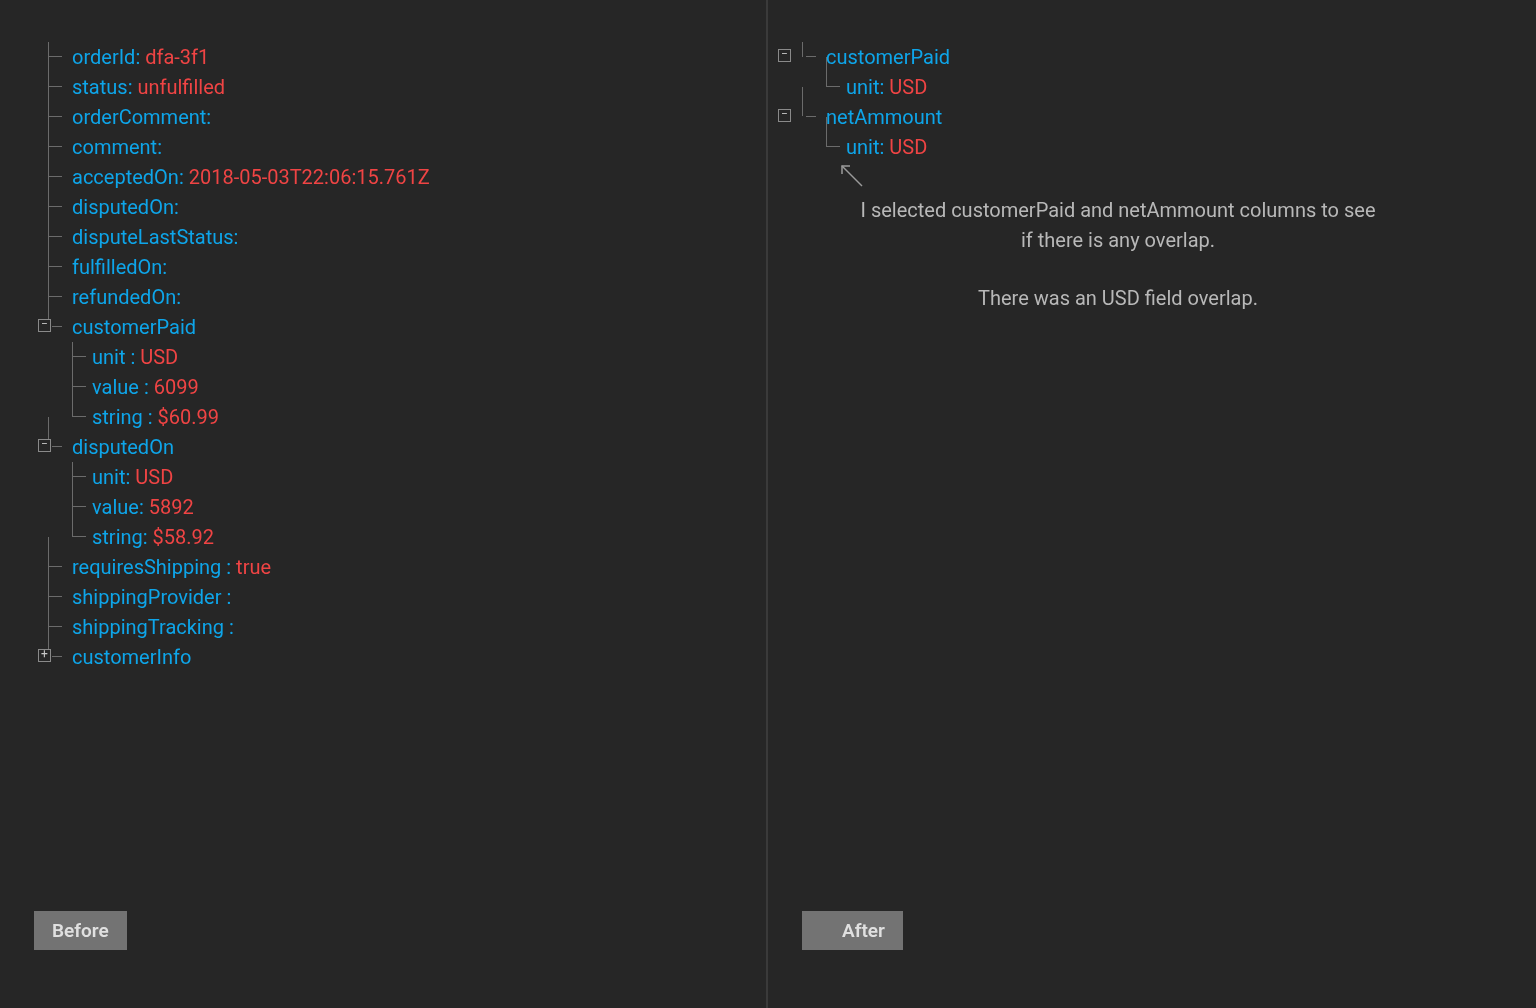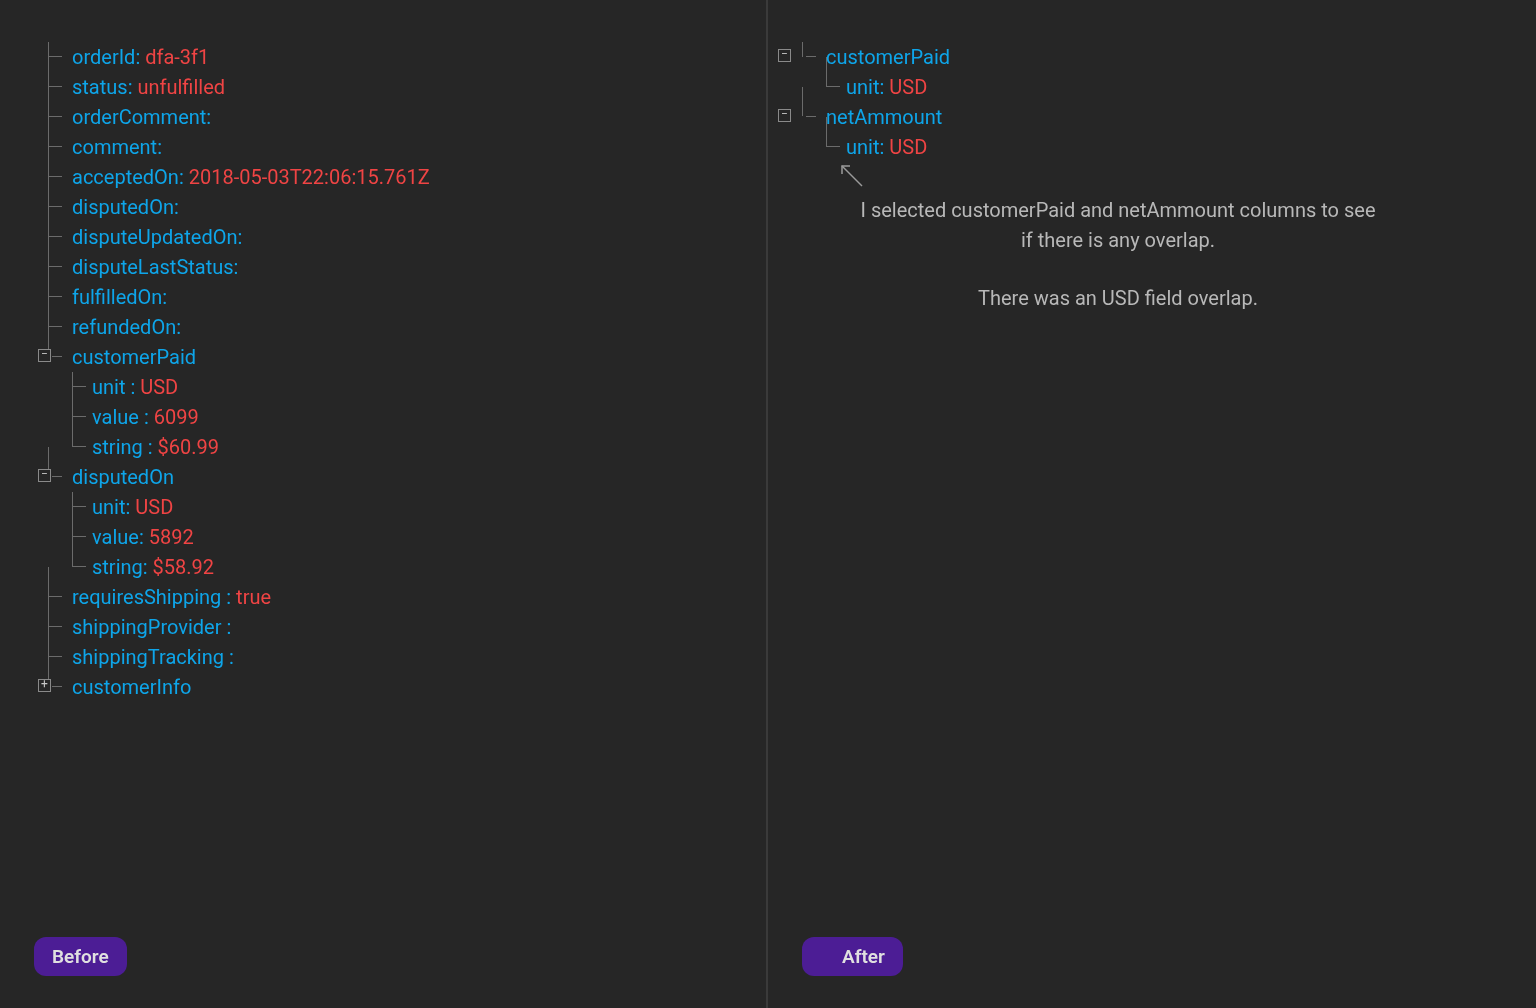--- a/index.html
+++ b/index.html
@@ -84,26 +84,26 @@
 
   
   .panel-right .toggle { left: -20px; }
 
   .key   { color: #0ea5e9; margin-top: 47px; }
   .value { color: #ef4444; }
 
   .badge {
     position: absolute;
     left: 34px;
-    bottom: 32px;
-    background: #4c1d95;
+    bottom: 58px;
+    background: #737373;
     color: #e0e0e0;
     font-weight: 600;
     padding: 8px 18px;
-    border-radius: 12px;
+    border-radius: 0;
     font-size: 19px;
   }
   .panel-right .badge { left: 34px; padding-left: 40px; }
 
   .arrow {
     position: absolute;
     left: 68px;
     top: 160px;
     width: 30px;
     height: 30px;
@@ -148,24 +148,20 @@
       </div>
       <div class="node">
         <span class="key">acceptedOn:</span>
         <span class="value">2018-05-03T22:06:15.761Z</span>
       </div>
       <div class="node">
         <span class="key">disputedOn:</span>
         <span class="value"></span>
       </div>
       <div class="node">
-        <span class="key">disputeUpdatedOn:</span>
-        <span class="value"></span>
-      </div>
-      <div class="node">
         <span class="key">disputeLastStatus:</span>
         <span class="value"></span>
       </div>
       <div class="node">
         <span class="key">fulfilledOn:</span>
         <span class="value"></span>
       </div>
       <div class="node">
         <span class="key">refundedOn:</span>
         <span class="value"></span>

